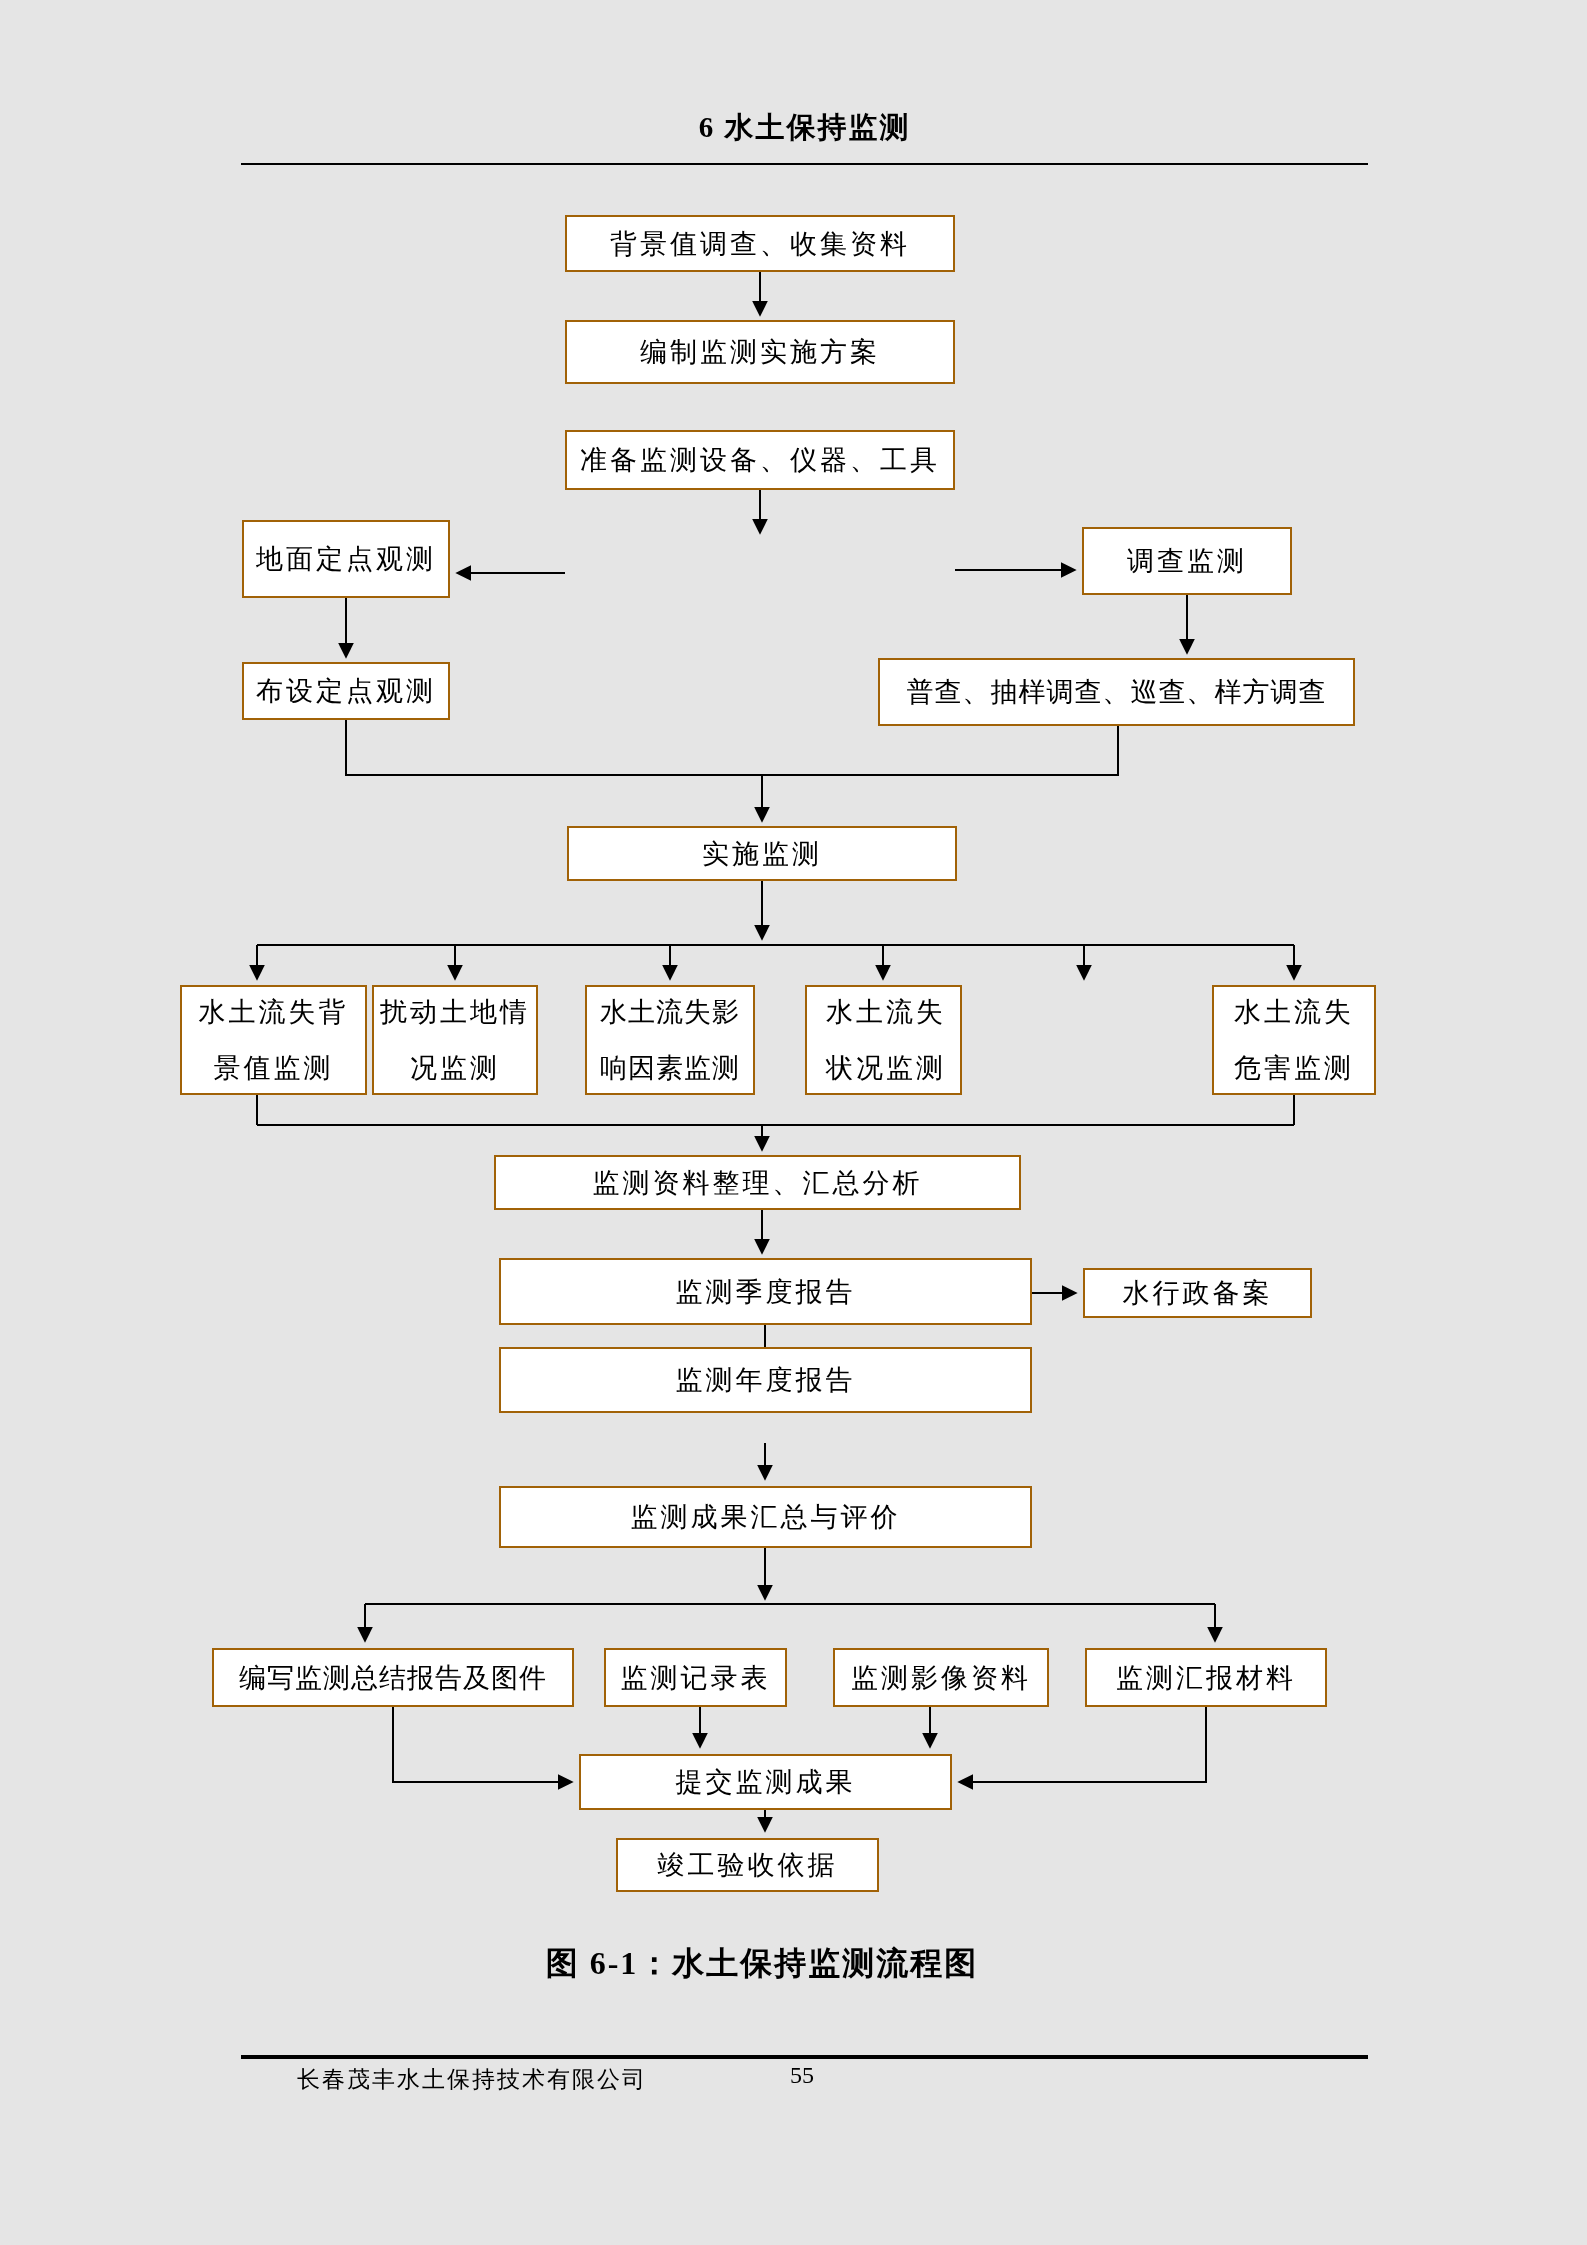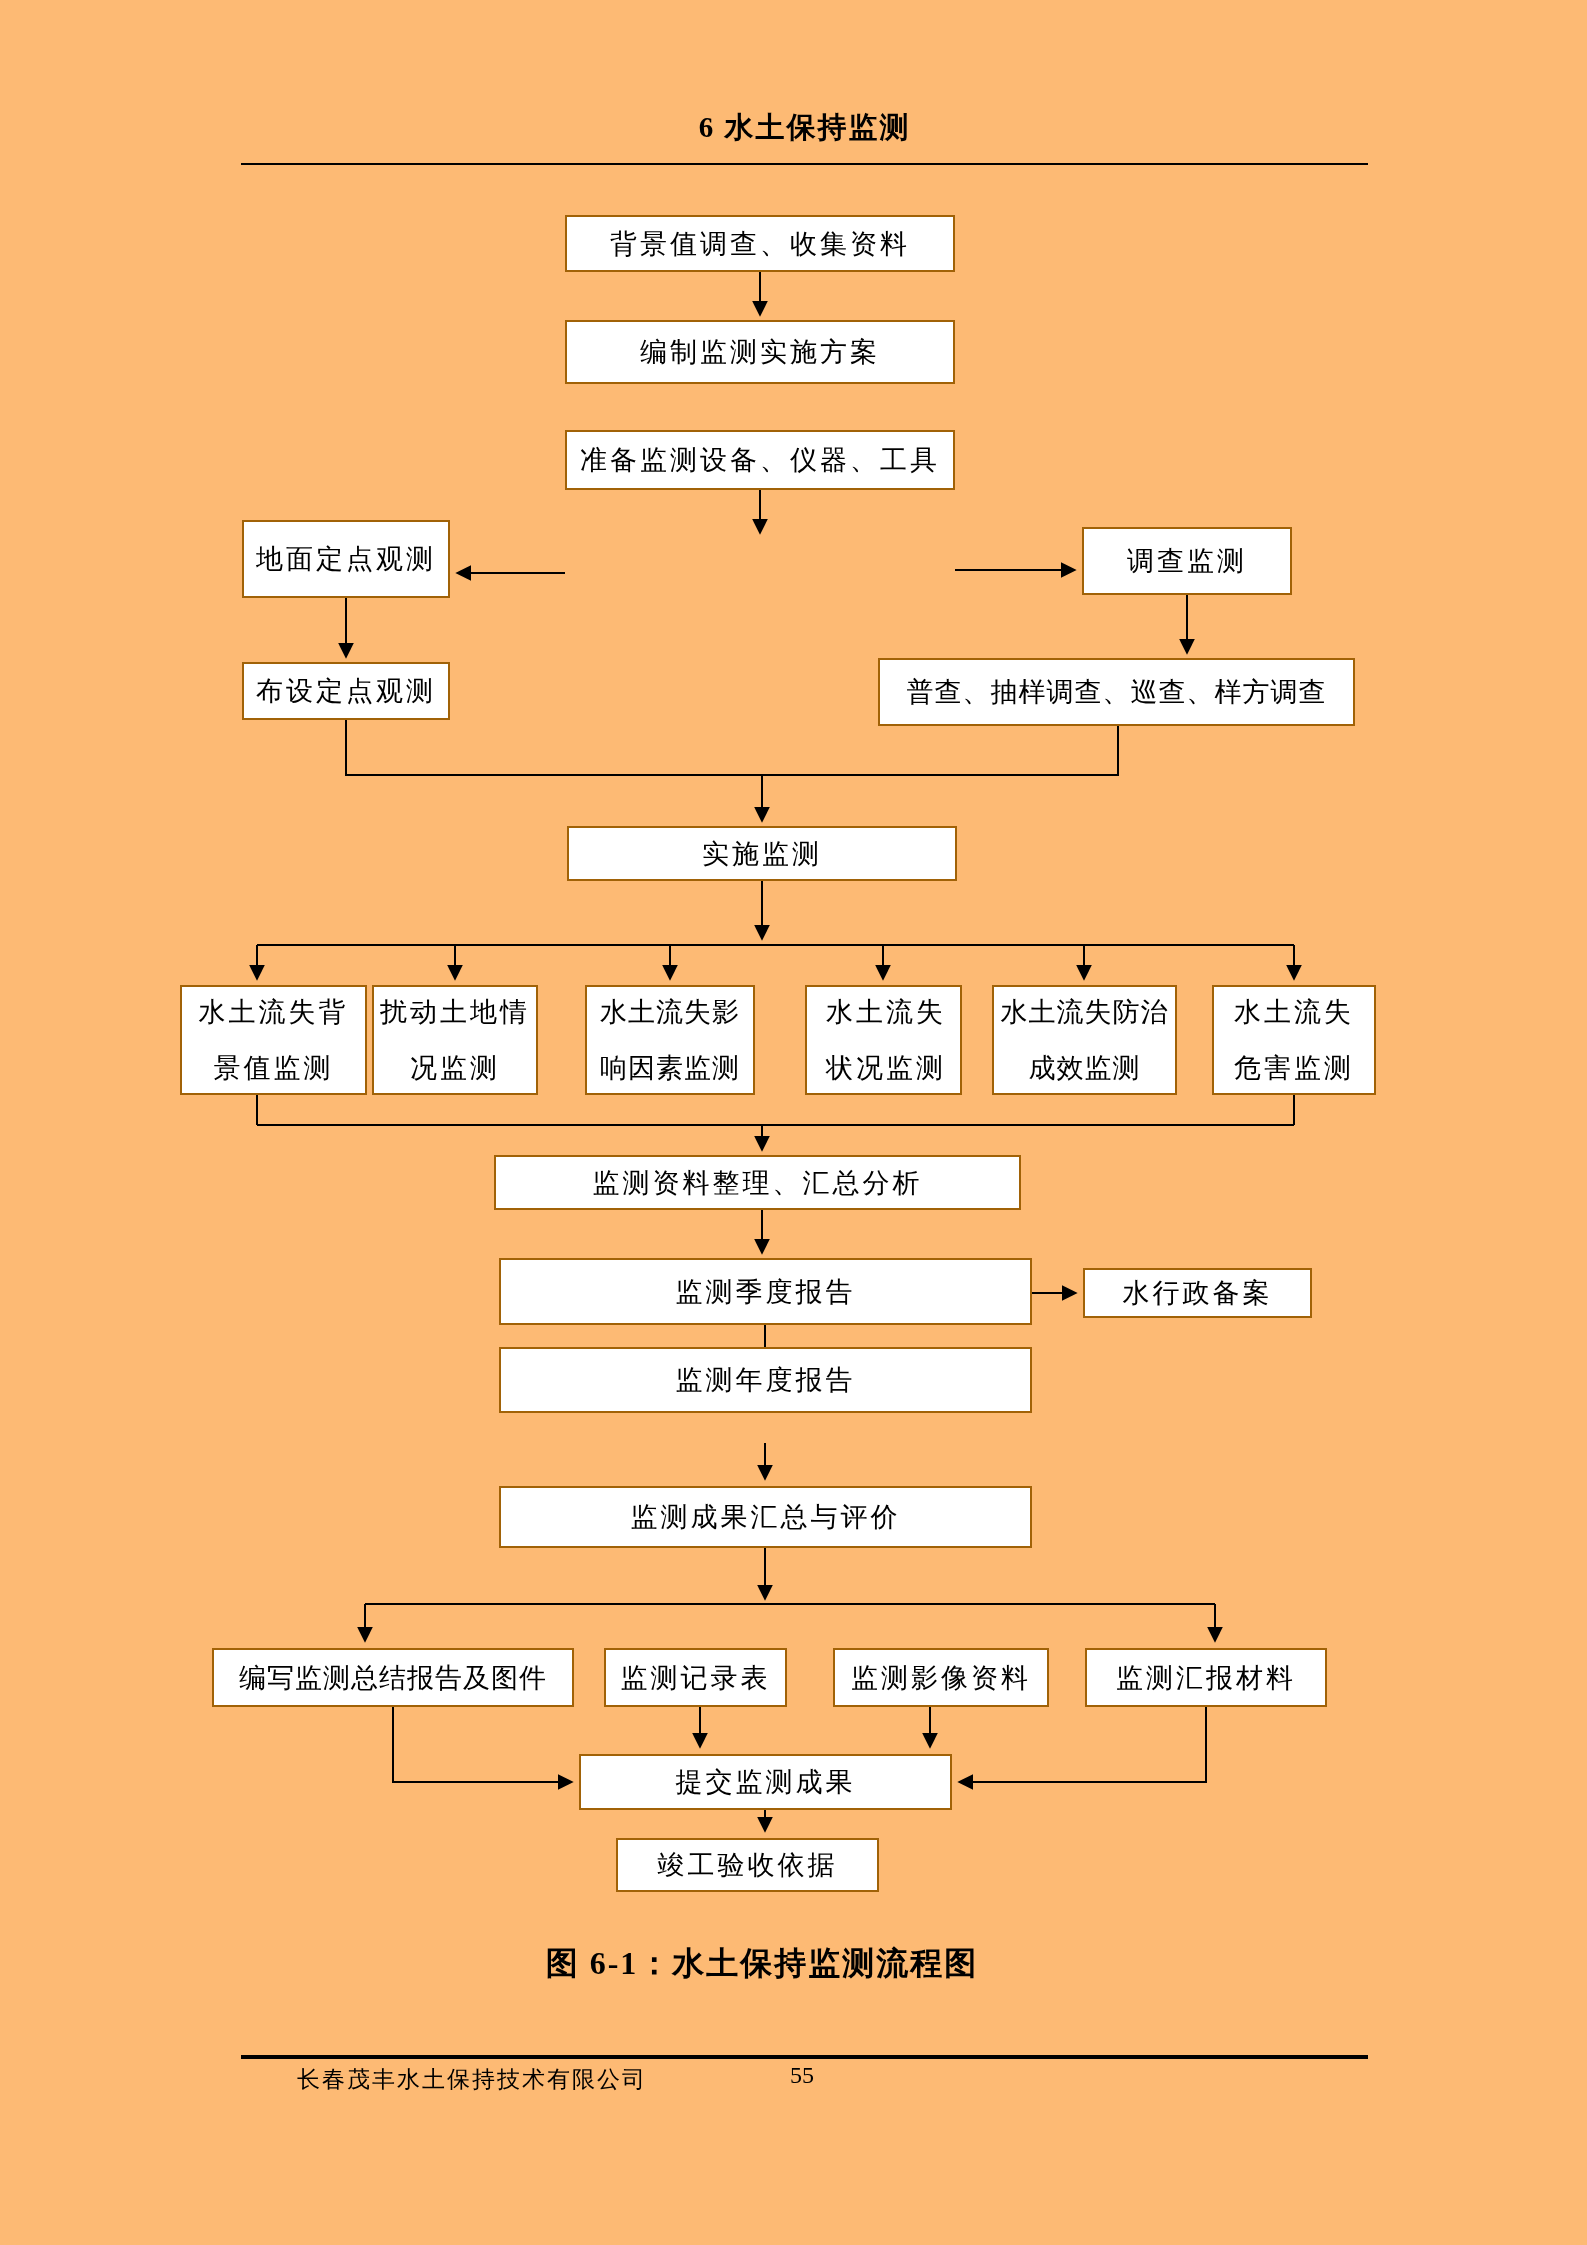--- a/index.html
+++ b/index.html
@@ -1,20 +1,20 @@
 <!DOCTYPE html>
 <html><head>
 <meta charset="utf-8">
 <style>
   html,body{margin:0;padding:0;background:#ffffff;}
   #page{
     position:relative;
     width:1587px;
     height:2245px;
-    background:#fdba74;
+    background:#e5e5e5;
     font-family:"Liberation Sans", sans-serif;
     color:#000000;
     overflow:hidden;
   }
   .hdr-title{
     position:absolute; left:241px; top:108px; width:1127px;
     text-align:center; font-size:29px; font-weight:bold;
     font-family:"Liberation Serif", serif; letter-spacing:2px;
   }
   .rule{position:absolute; background:#000000;}
@@ -105,21 +105,20 @@
   <div class="flow-box" style="left:242px;top:520px;width:208px;height:78px;">地面定点观测</div>
   <div class="flow-box" style="left:1082px;top:527px;width:210px;height:68px;">调查监测</div>
   <div class="flow-box" style="left:242px;top:662px;width:208px;height:58px;">布设定点观测</div>
   <div class="flow-box" style="left:878px;top:658px;width:477px;height:68px;letter-spacing:1px;">普查、抽样调查、巡查、样方调查</div>
   <div class="flow-box" style="left:567px;top:826px;width:390px;height:55px;">实施监测</div>
 
   <div class="flow-box two-line" style="left:164px;top:985px;width:187px;height:110px;margin-left:16px;">水土流失背景值监测</div>
   <div class="flow-box two-line" style="left:372px;top:985px;width:166px;height:110px;">扰动土地情况监测</div>
   <div class="flow-box two-line" style="left:585px;top:985px;width:170px;height:110px;letter-spacing:1px;">水土流失影响因素监测</div>
   <div class="flow-box two-line" style="left:805px;top:985px;width:157px;height:110px;padding-left:11px;">水土流失状况监测</div>
-  <div class="flow-box two-line" style="left:992px;top:985px;width:185px;height:110px;letter-spacing:1px;">水土流失防治成效监测</div>
   <div class="flow-box two-line" style="left:1212px;top:985px;width:164px;height:110px;">水土流失危害监测</div>
 
   <div class="flow-box" style="left:494px;top:1155px;width:527px;height:55px;">监测资料整理、汇总分析</div>
   <div class="flow-box" style="left:499px;top:1258px;width:533px;height:67px;">监测季度报告</div>
   <div class="flow-box" style="left:1083px;top:1268px;width:229px;height:50px;">水行政备案</div>
   <div class="flow-box" style="left:499px;top:1347px;width:533px;height:66px;">监测年度报告</div>
   <div class="flow-box" style="left:499px;top:1486px;width:533px;height:62px;">监测成果汇总与评价</div>
 
   <div class="flow-box" style="left:212px;top:1648px;width:362px;height:59px;letter-spacing:1px;">编写监测总结报告及图件</div>
   <div class="flow-box" style="left:604px;top:1648px;width:183px;height:59px;">监测记录表</div>

